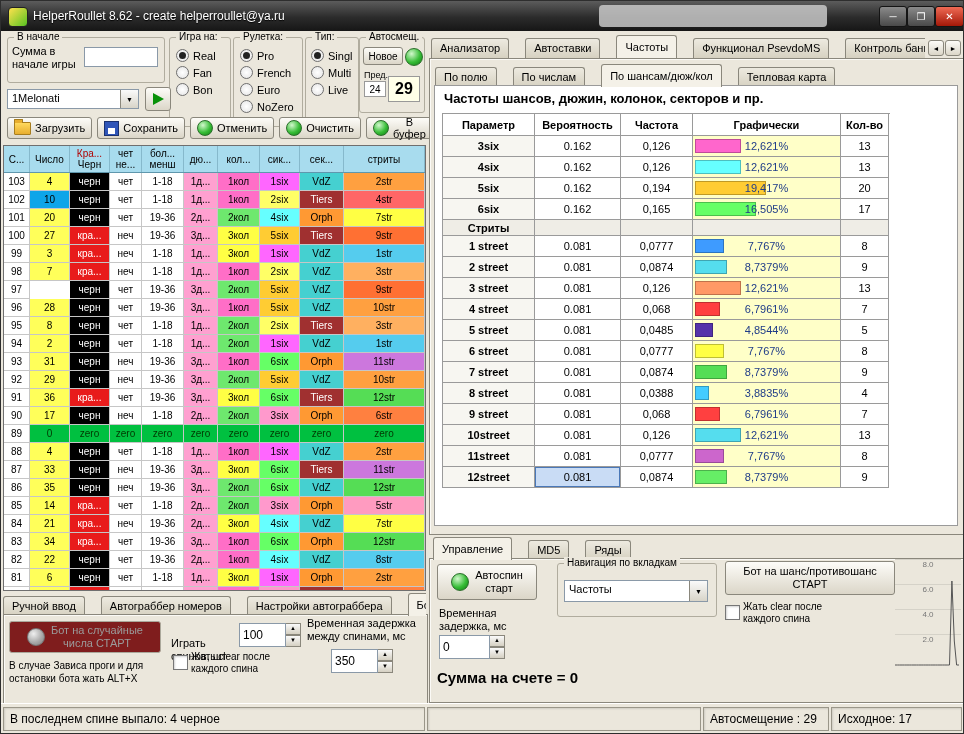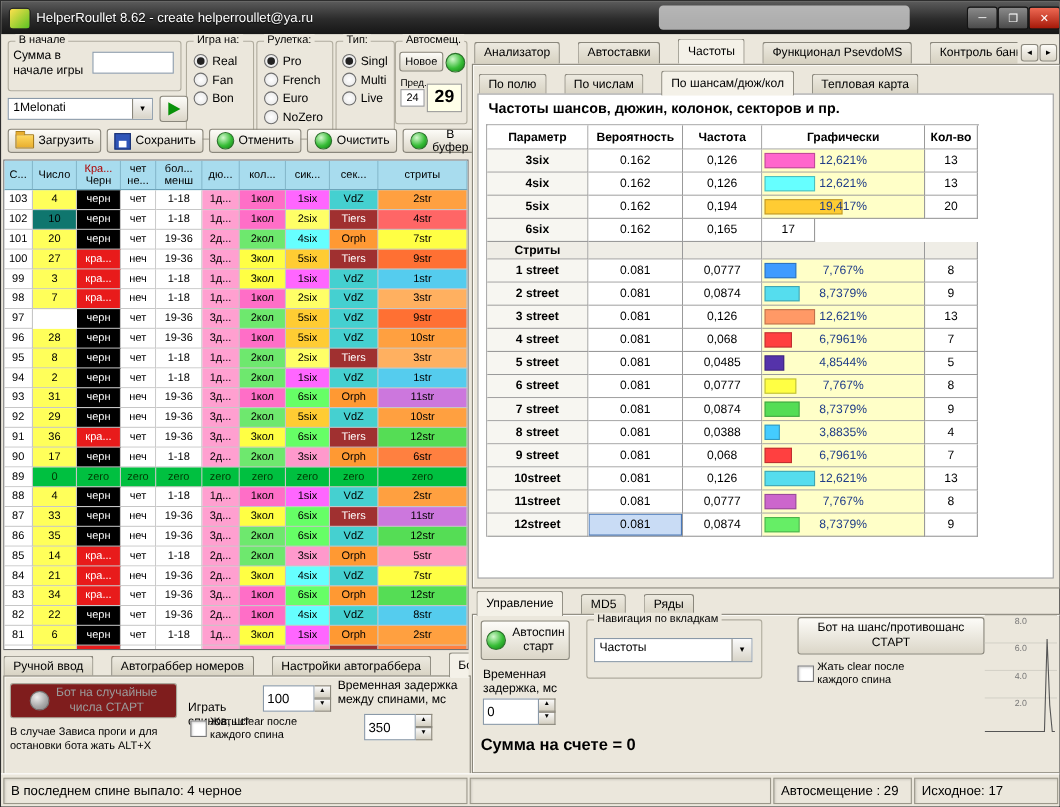--- a/index.html
+++ b/index.html
@@ -290,21 +290,21 @@
           <span class="hc w4">1-18</span>
           <span class="hc w5" style="background: rgb(255, 160, 208);">1д...</span>
           <span class="hc w6" style="background: rgb(255, 110, 199);">1кол</span>
           <span class="hc w7" style="background: rgb(255, 102, 255);">1six</span>
           <span class="hc w8" style="background: rgb(69, 208, 208); color: rgb(0, 0, 0);">VdZ</span>
           <span class="hc w9" style="background: rgb(255, 160, 64);">2str</span>
         </div>
 
         <div class="hrow">
           <span class="hc w0">102</span>
-          <span class="hc w1" style="background: #0f766e;">10</span>
+          <span class="hc w1" style="background: #0ea5e9;">10</span>
           <span class="hc w2" style="background: rgb(0, 0, 0); color: rgb(255, 255, 255);">черн</span>
           <span class="hc w3">чет</span>
           <span class="hc w4">1-18</span>
           <span class="hc w5" style="background: rgb(255, 160, 208);">1д...</span>
           <span class="hc w6" style="background: rgb(255, 110, 199);">1кол</span>
           <span class="hc w7" style="background: rgb(255, 255, 102);">2six</span>
           <span class="hc w8" style="background: rgb(160, 48, 48); color: rgb(255, 255, 255);">Tiers</span>
           <span class="hc w9" style="background: rgb(255, 102, 102);">4str</span>
         </div>
 
@@ -709,20 +709,24 @@
             <span class="gbar" style="background: rgb(255, 204, 51); width: 48.5%;"></span>
             <span class="gpct">19,417%</span>
           </div>
           <div class="fcell fw4">20</div>
         </div>
 
         <div class="frow">
           <div class="fcell fw0">6six</div>
           <div class="fcell fw1">0.162</div>
           <div class="fcell fw2">0,165</div>
+          <div class="fcell fw3 gwrap">
+            <span class="gbar" style="background: rgb(102, 255, 102); width: 41.3%;"></span>
+            <span class="gpct">16,505%</span>
+          </div>
           <div class="fcell fw4">17</div>
         </div>
       </div>
     <div class="fgroup">
       <div class="fcell fw0">Стриты</div>
       <div class="fcell fw1"></div>
       <div class="fcell fw2"></div>
       <div class="fcell fw3"></div>
       <div class="fcell fw4"></div>
     </div>
@@ -863,40 +867,40 @@
   </div>
 
   <div class="tabstrip" style="left:432px;top:536px;width:300px">
 
   <div class="tab on">Управление</div>
       <div class="tab">MD5</div>
       <div class="tab">Ряды</div>
     </div>
   <div class="raised" style="left:428px;top:557px;width:534px;height:143px"></div>
 
-  <button class="bigbtn" style="left:436px;top:563px;width:81px;height:36px">
+  <button class="bigbtn" style="left:436px;top:563px;width:100px;height:36px">
     <span class="sphere"></span>
     <span>
       <div>Автоспин</div>
       <div>старт</div>
     </span>
   </button>
   <div class="lbl" style="left:438px;top:606px">
     <div>Временная</div>
     <div>задержка, мс</div>
   </div>
   <div class="spinner" style="left:438px;top:634px;width:66px;height:24px">
     <input class="edit sval" value="0" style="">
     <div class="ud">
       <div>▲</div>
       <div>▼</div>
     </div>
   </div>
 
-  <div class="group" style="left:532px;top:562px;width:158px;height:52px">
+  <div class="group" style="left:556px;top:562px;width:158px;height:52px">
     <span class="gcap">Навигация по вкладкам</span>
     <div class="combo" style="left:6px;top:16px;width:144px;height:22px">
       <span class="ctext">Частоты</span>
       <span class="carrow">▼</span>
     </div>
   </div>
 
   <button class="bigbtn" style="left:724px;top:560px;width:170px;height:34px">
     <span>
       <div>Бот на шанс/противошанс</div>

